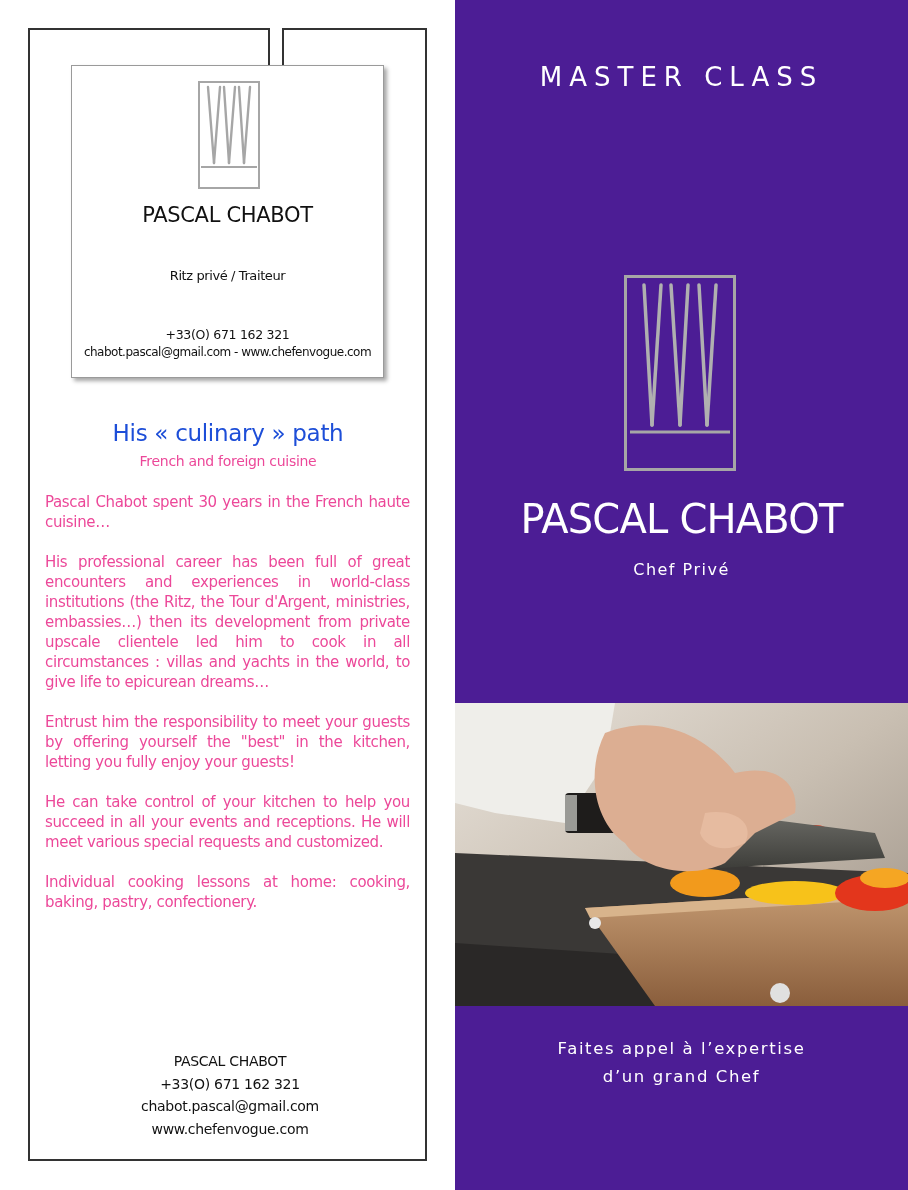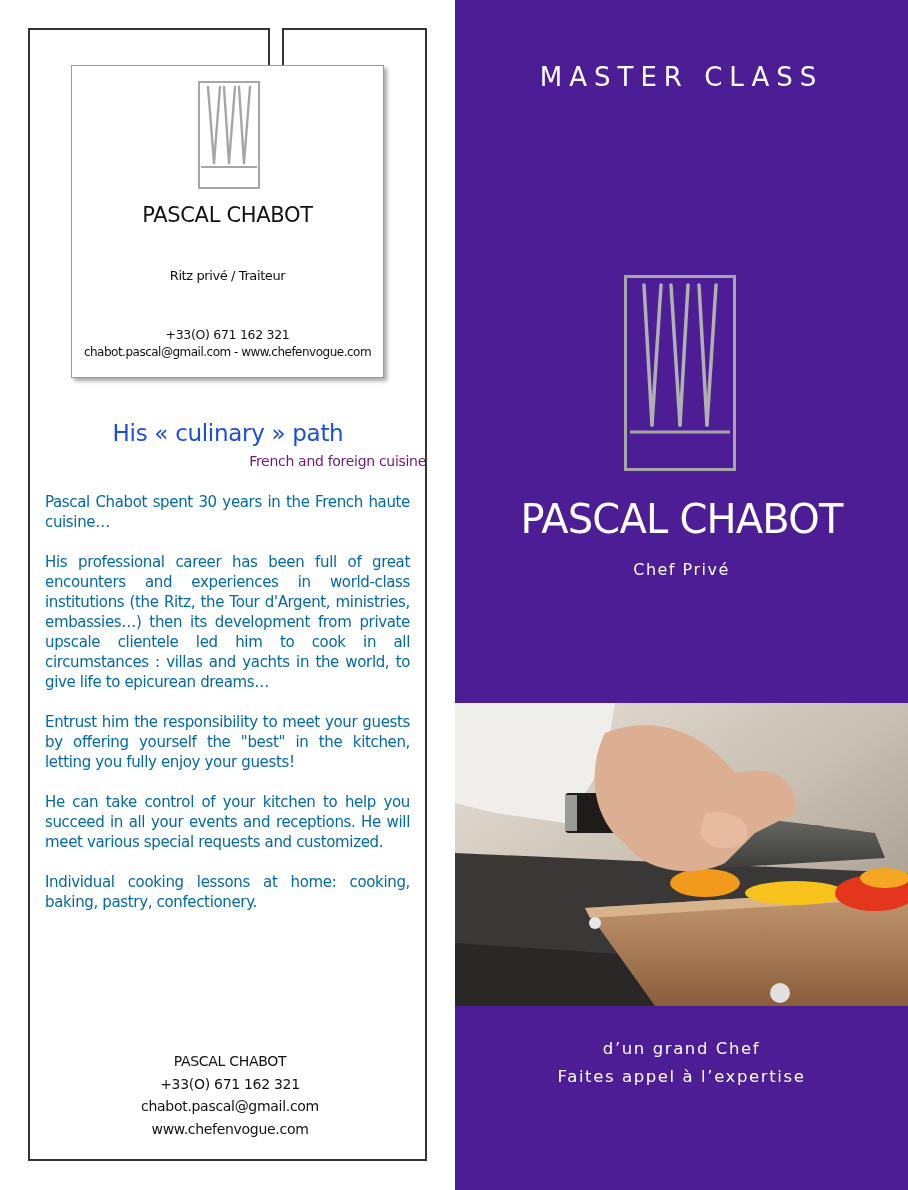--- a/index.html
+++ b/index.html
@@ -20,25 +20,25 @@
       font-size: 21px; letter-spacing: -0.3px; color: #111; }
     .card-role { position: absolute; left: 0; width: 100%; top: 202px; text-align: center;
       font-size: 13px; letter-spacing: -0.4px; color: #111; }
     .card-phone { position: absolute; left: 0; width: 100%; top: 261px; text-align: center;
       font-size: 12.5px; letter-spacing: -0.3px; color: #111; }
     .card-contact { position: absolute; left: 0; width: 100%; top: 279px; text-align: center;
       font-size: 12px; letter-spacing: -0.5px; color: #111; }
 
     .section-title { position: absolute; left: 30px; width: 396px; top: 420px; text-align: center;
       font-size: 23px; color: #1d4ed8; letter-spacing: -0.3px; }
-    .section-sub { position: absolute; left: 30px; width: 396px; top: 453px; text-align: right;
-      font-size: 14px; color: #701a75; letter-spacing: -0.3px; }
+    .section-sub { position: absolute; left: 30px; width: 396px; top: 453px; text-align: center;
+      font-size: 14px; color: #ec4899; letter-spacing: -0.3px; }
 
     .body-text { position: absolute; left: 45px; width: 365px; top: 492px;
-      font-size: 15px; line-height: 20px; color: #0369a1; text-align: justify; letter-spacing: -0.35px; }
+      font-size: 15px; line-height: 20px; color: #ec4899; text-align: justify; letter-spacing: -0.35px; }
     .body-text p { margin-bottom: 20px; }
     .body-text p.tight { margin-bottom: 0; }
 
     .footer-contact { position: absolute; left: 30px; width: 400px; top: 1050px; text-align: center;
       font-size: 14px; line-height: 22.5px; color: #111; letter-spacing: -0.3px; }
 
     
     .right { position: absolute; left: 455px; top: 0; width: 453px; height: 1190px; background: #4c1d95; }
     .mc-title { position: absolute; left: 0; width: 100%; top: 62px; text-align: center;
       color: #fff; font-size: 26px; letter-spacing: 7px; font-weight: normal; }
@@ -163,16 +163,16 @@
       <polygon points="265,110 420,130 430,155 265,165" fill="url(#blade)"></polygon>
       <rect x="110" y="90" width="70" height="40" rx="4" fill="#1e1c1b"></rect>
       <rect x="110" y="92" width="12" height="36" fill="#9a9a96"></rect>
 
       <path d="M150,30 C200,10 250,30 280,70 C320,60 345,80 340,110 L300,130 L270,160 C240,175 190,170 170,140 C140,120 130,70 150,30 Z" fill="#dcae92"></path>
       <path d="M250,110 C280,105 300,120 290,140 C270,150 250,145 245,130 Z" fill="#e6bba0"></path>
     </svg>
   </div>
 
   <div class="tagline">
+    <span>Faites appel à l’expertise</span>
     <span>d’un grand Chef</span>
-    <span>Faites appel à l’expertise</span>
   </div>
 </div>
 
 </body></html>

